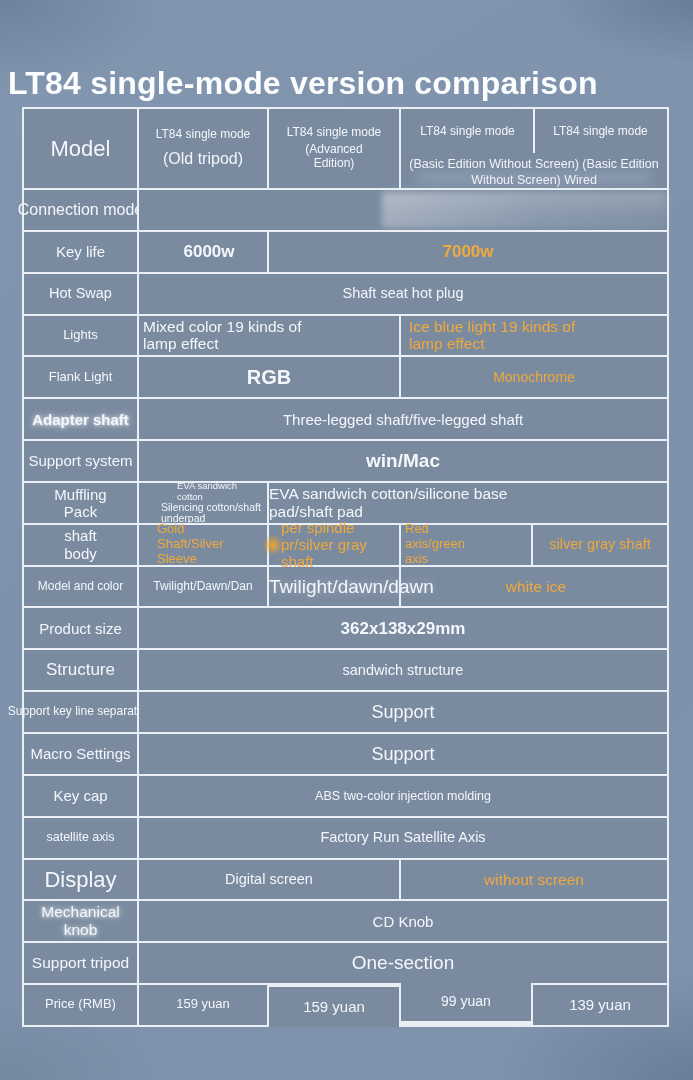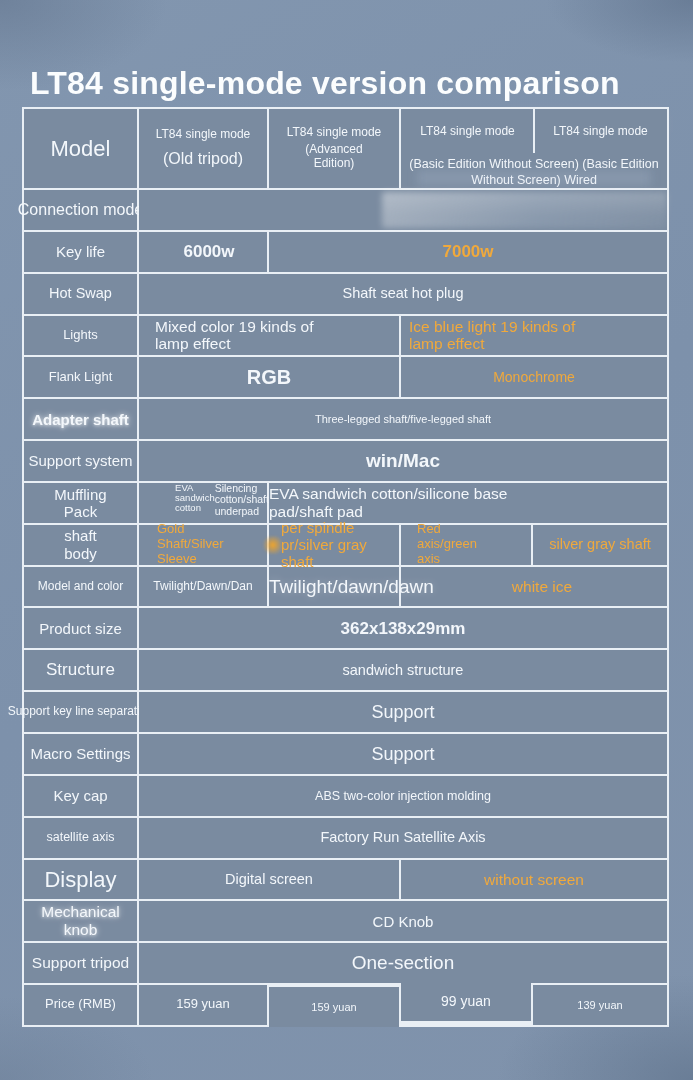--- a/index.html
+++ b/index.html
@@ -14,21 +14,21 @@
     width:693px;height:1080px;position:relative;overflow:hidden;
     font-family:"Liberation Sans", sans-serif;color:var(--txt);
     background:
       radial-gradient(240px 130px at 0% 0%, rgba(96,114,139,0.55), transparent 70%),
       radial-gradient(210px 90px at 100% 0%, rgba(88,107,133,0.55), transparent 70%),
       radial-gradient(280px 150px at 100% 100%, rgba(84,104,129,0.5), transparent 70%),
       radial-gradient(220px 120px at 0% 100%, rgba(99,117,141,0.35), transparent 70%),
       linear-gradient(150deg,#8296af 0%,#7d91ab 50%,#8093ac 100%);
   }
   .title{
-    position:absolute;left:30px;top:44px;font-size:32px;font-weight:600;
+    position:absolute;left:8px;top:44px;font-size:32px;font-weight:600;
     letter-spacing:0.2px;color:#fbfdfe;white-space:nowrap;
   }
   
   .tbl{
     position:absolute;left:22px;top:107px;
     display:grid;
     grid-template-columns:113px 128px 130px 130px 134px;
     grid-template-rows:79px repeat(20,39.85px);
     gap:2px;
     background:var(--line);
@@ -43,45 +43,45 @@
   .left{justify-content:flex-start;text-align:left}
   .nowrap{white-space:nowrap}
   .b{font-weight:700}.m{font-weight:500}
   .orange{color:var(--accent)}
   .glow{text-shadow:0 0 6px rgba(255,255,255,0.75),0 1px 3px rgba(255,255,255,0.45)}
   .ztop{z-index:4;overflow:visible}
   .raise{transform:translateY(-4px)}
   .sink{transform:translateY(2px)}
   
   .f11{font-size:13px}.f12{font-size:12px}.f125{font-size:12.5px}
-  .f13{font-size:13px}.f135{font-size:11px}.f14{font-size:14px}
+  .f13{font-size:13px}.f135{font-size:15px}.f14{font-size:14px}
   .f145{font-size:14.5px}.f15{font-size:15px}.f155{font-size:15.5px}
   .f16{font-size:16px}.f17{font-size:17px}.f18{font-size:18px}
   .f19{font-size:19px}.f20{font-size:20px}.f22{font-size:22px}
   
   .w45{width:45px}.w70{width:72px}.w85{width:85px}.w95{width:95px}
   .w142{width:142px}.w170{width:172px}.w240{width:240px}
   .pl12{padding-left:12px}.pl16{padding-left:8px}.pl18{padding-left:18px}
-  .pl20{padding-left:16px}.pl50{}
+  .pl20{padding-left:4px}.pl50{}
   
   .hdr{flex-direction:column;gap:8px}
   .hdr2{flex-direction:column;gap:3px}
   .ht{font-size:12px}
   .hb1{font-size:16px}
   .hb2{font-size:12px;width:92px;text-align:center}
   .h34{flex-direction:column;justify-content:flex-start;padding-top:0}
   .h34::before{content:'';position:absolute;left:50%;top:0;width:2px;height:44px;
     background:var(--line);transform:translateX(-1px)}
   .h34top{display:flex;width:100%;height:46px;align-items:center}
   .h34top .ht{flex:1;text-align:center}
   .h34bot{font-size:12.5px;line-height:1.3;text-align:center;padding:0 3px;margin-top:1px}
   .h34::after{content:'';position:absolute;left:6%;bottom:2px;width:88%;height:16px;
     background:rgba(205,220,238,0.16);filter:blur(5px)}
   
-  .muff{flex-direction:row;align-items:flex-start;justify-content:center;
+  .muff{flex-direction:column;align-items:flex-start;justify-content:center;
     padding-left:22px;line-height:1.08;text-align:left}
   .eva{font-size:9.5px;padding-left:16px;width:84px}
   .sil{font-size:10.5px;width:118px}
   
   .streak{position:absolute;left:46%;top:4%;width:54%;height:92%;
     background:
       linear-gradient(100deg, rgba(255,255,255,0.30) 0%, rgba(222,233,245,0.14) 55%, rgba(255,255,255,0.04) 100%),
       linear-gradient(180deg, rgba(255,255,255,0.18) 0%, rgba(255,255,255,0.02) 70%);
     filter:blur(3px);border-radius:3px}
   .hdrstreak{position:absolute;left:482px;top:3px;width:158px;height:24px;

